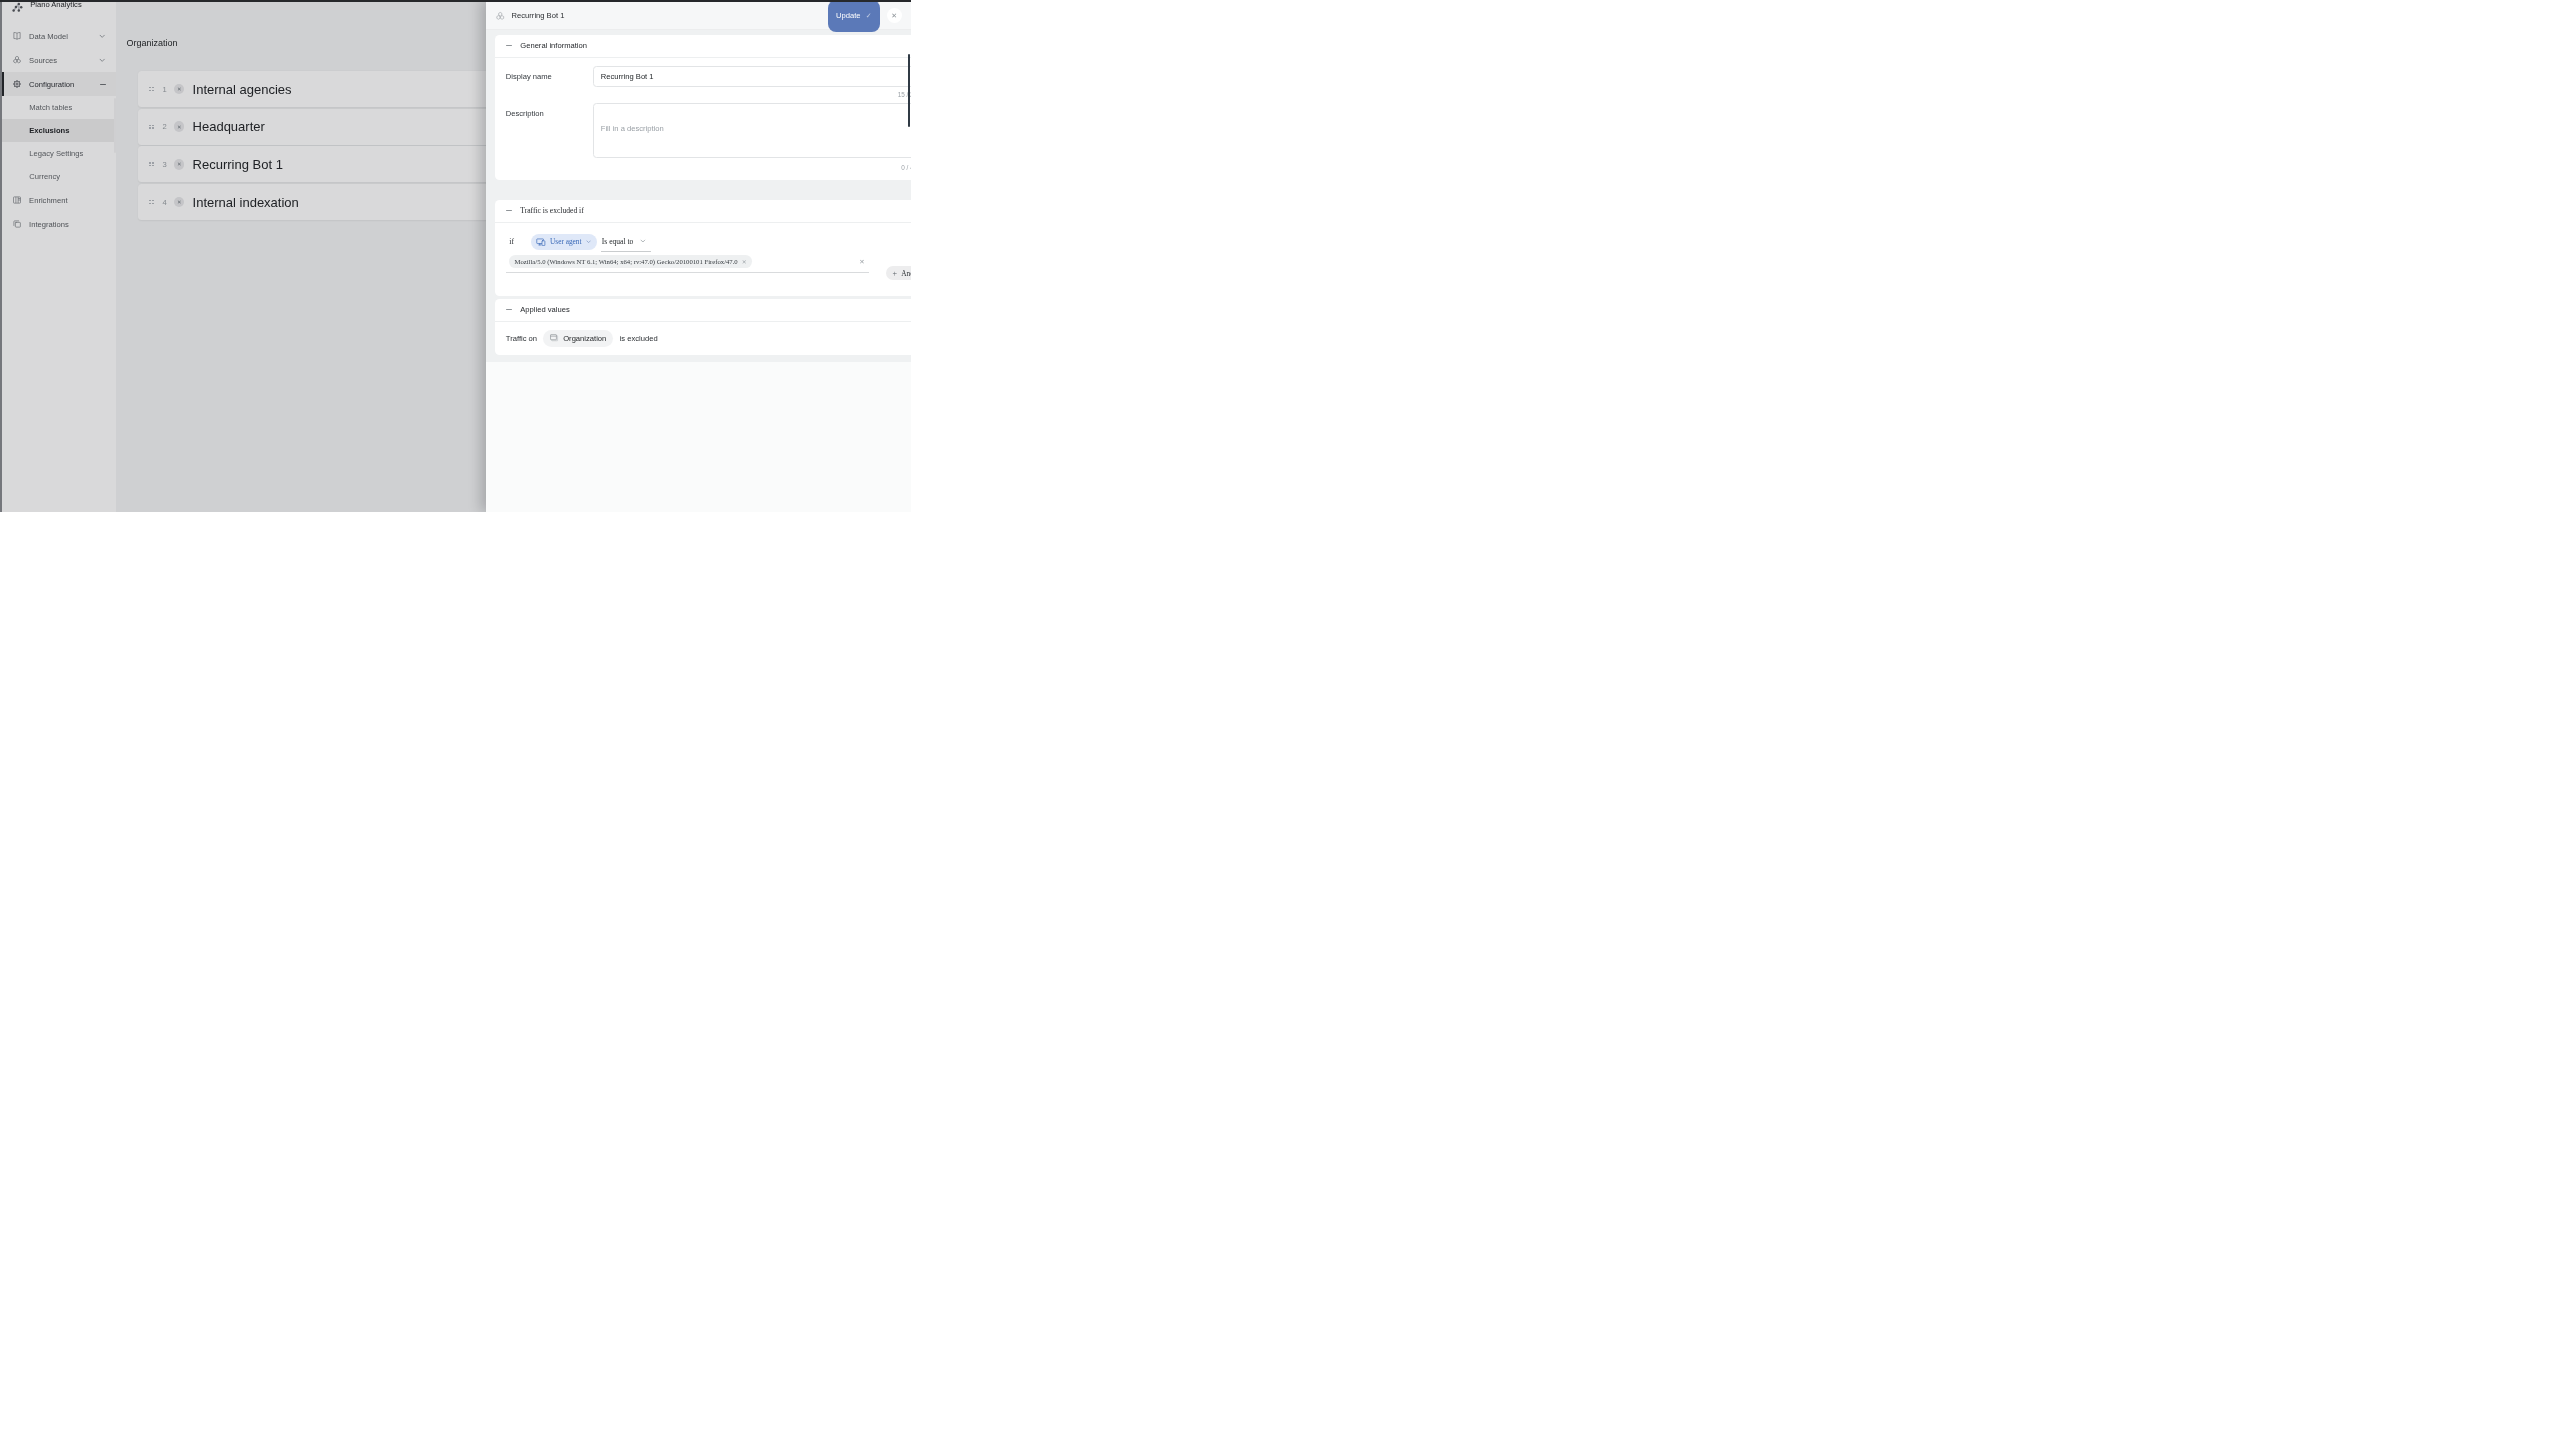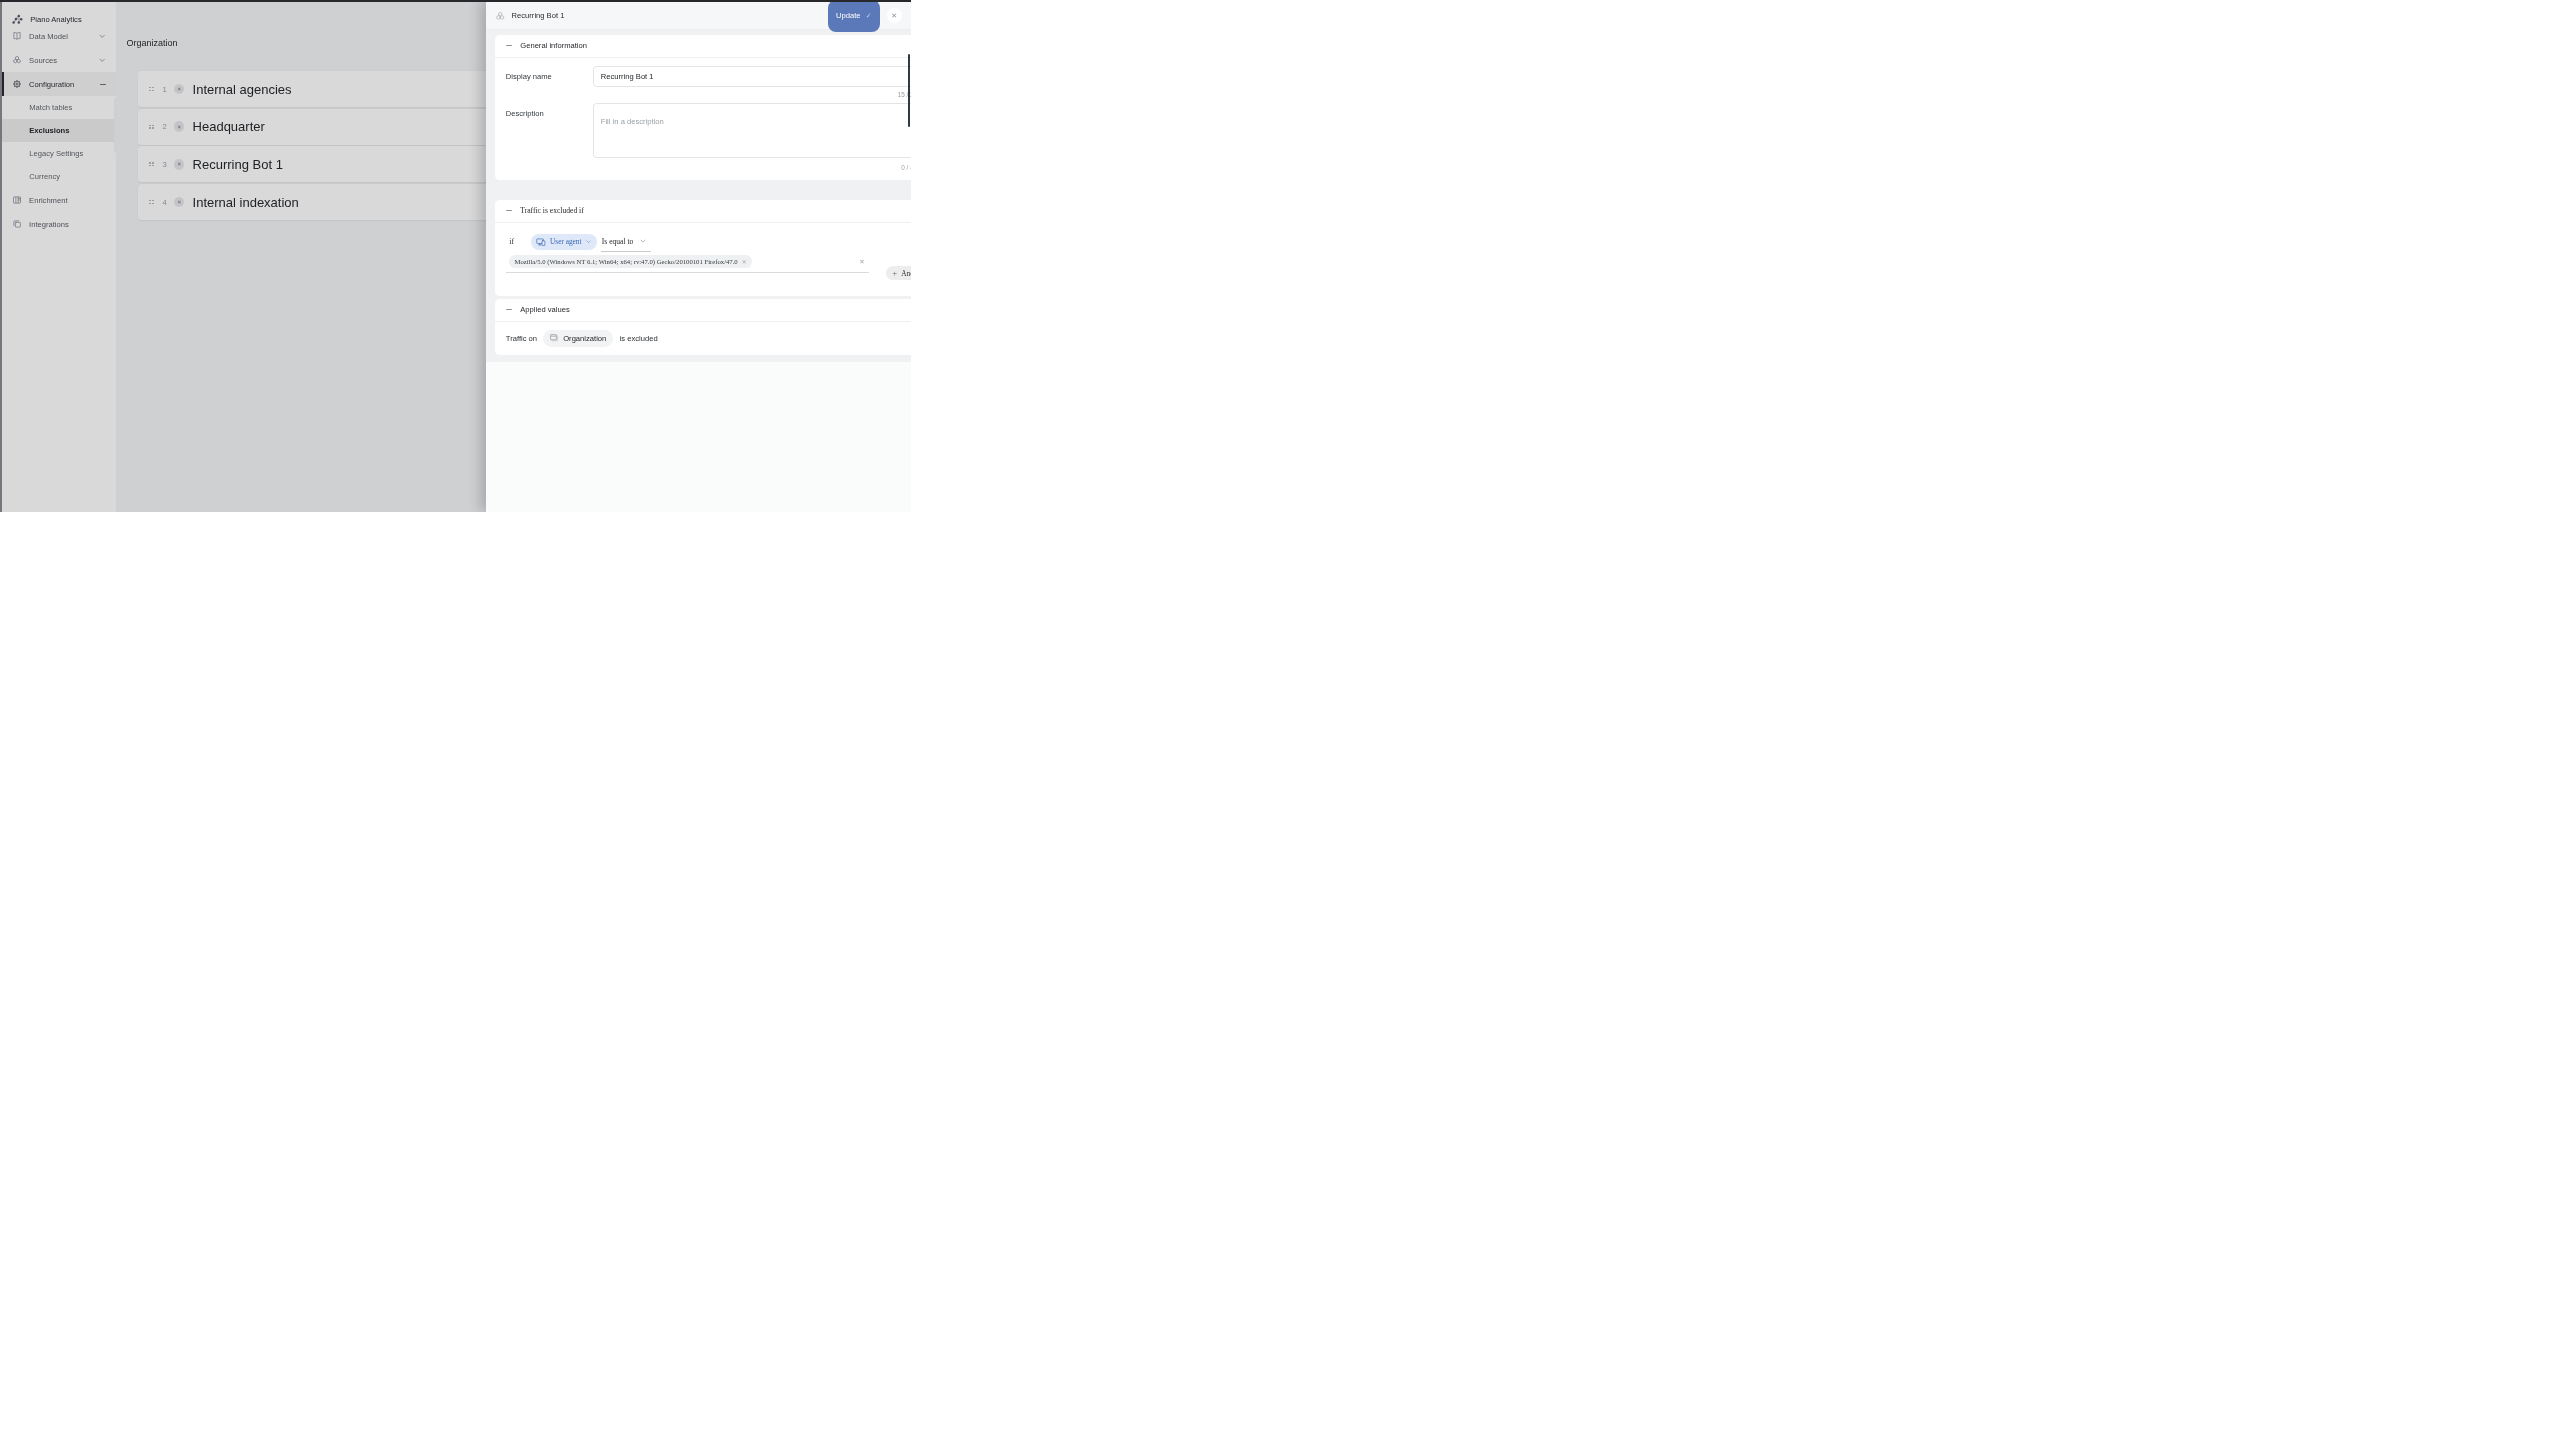--- a/index.html
+++ b/index.html
@@ -14,21 +14,21 @@
   html,body{width:911px;height:512px;overflow:hidden;background:#fff;
     font-family:"Liberation Sans","DejaVu Sans",sans-serif;color:#26292d;}
   .stage{position:relative;width:911px;height:512px;}
 
   
   .topbar{position:absolute;left:0;top:0;width:911px;height:2.3px;background:var(--topbar);z-index:40;}
   .left-strip{position:absolute;left:0;top:0;width:2.3px;height:512px;background:#888b8f;z-index:1;}
 
   
   .sidebar{position:absolute;left:2.3px;top:0;width:114px;height:512px;background:#ffffff;z-index:2;}
-  .side-logo{display:flex;align-items:flex-end;height:24.4px;padding-left:8.1px;gap:5.8px;}
+  .side-logo{display:flex;align-items:flex-start;height:24.4px;padding-left:8.1px;gap:5.8px;}
   .side-logo .lbl{font-size:7.6px;font-weight:500;color:#27292c;}
   .nav-item{position:relative;display:flex;align-items:center;height:24px;padding-left:9.3px;gap:7px;cursor:pointer;}
   .nav-item .lbl{font-size:7.6px;color:#5c6064;flex:1;}
   .nav-item .expand{margin-right:10.5px;color:#8b9095;display:flex;}
   .nav-item.active{background:#f3f3f4;}
   .nav-item.active .lbl{color:#2d3034;}
   .nav-item.active .nicon{color:#3a3e43;}
   .active-bar{position:absolute;left:0;top:0;width:1.7px;height:24px;background:#26282b;}
   .nicon{width:10.5px;height:10.5px;color:#7d8186;display:flex;align-items:center;justify-content:center;}
   .sub-item{display:flex;align-items:center;height:23px;padding-left:27px;font-size:7.6px;color:#63676b;cursor:pointer;}
@@ -72,21 +72,21 @@
   .minus-ic{width:6.4px;height:1.2px;background:#8f9498;border-radius:0.6px;}
   .card-head .ttl{font-size:7.6px;font-weight:500;color:#26292d;}
 
   .card-general{top:35px;height:145px;}
   .form-body{padding:8.7px 10.5px 0 10.5px;}
   .form-row{display:flex;}
   .form-label{width:87px;padding-top:5.8px;font-size:7.6px;color:#33383d;}
   .form-field{flex:1;}
   .txt-input{width:100%;height:21px;border:0.6px solid #e2e4e6;border-radius:3.5px;padding:0 7px;
     font-size:7.6px;color:#24282b;font-family:inherit;background:#fff;outline:none;}
-  .txt-area{width:100%;height:55px;border:0.6px solid #e2e4e6;border-radius:3.5px;padding:13px 7px;
+  .txt-area{width:100%;height:55px;border:0.6px solid #e2e4e6;border-radius:3.5px;padding:20px 7px;
     font-size:7.6px;color:#24282b;font-family:inherit;background:#fff;resize:none;outline:none;}
   .txt-area::placeholder,.txt-input::placeholder{color:#9aa0a6;}
   .counter{text-align:right;font-size:6.4px;color:#9ba1a7;margin-top:4.1px;margin-bottom:4.6px;}
 
   .card-condition{top:200px;height:96px;font-family:Liberation Serif, serif;}
   .cond-body{padding:9.3px 10.5px 0 10.5px;}
   .cond-row1{display:flex;align-items:center;height:20px;}
   .if-lbl{width:25.6px;padding-left:3.5px;font-size:7.6px;color:#2b2f33;}
   .dim-pill{height:16.3px;padding:0 5.8px 0 4.6px;border-radius:8.1px;background:var(--dimension-pill-bg);
     color:var(--dimension-pill-text);display:flex;align-items:center;gap:4.1px;font-size:7.3px;

